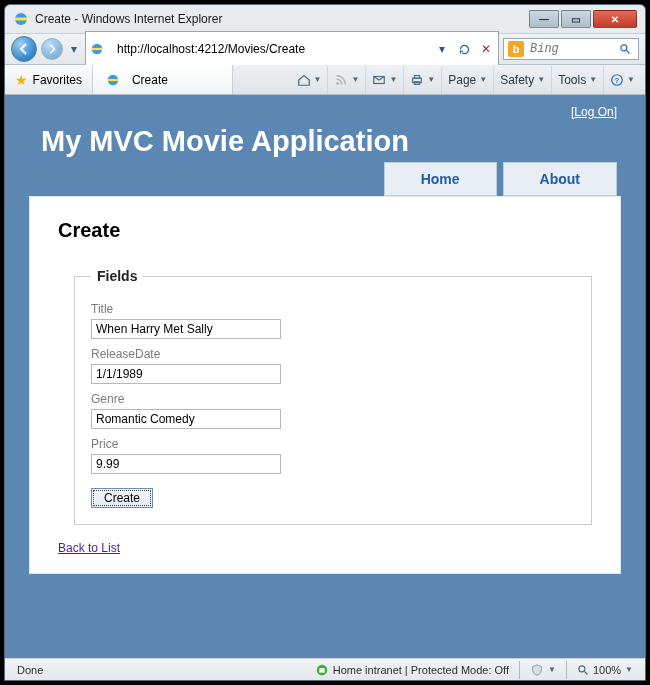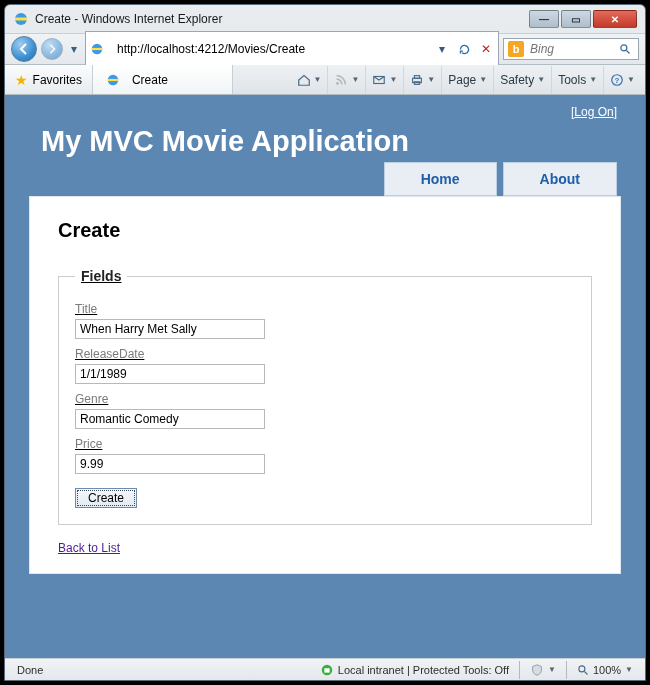--- a/index.html
+++ b/index.html
@@ -108,21 +108,21 @@
     padding: 0 4px; gap:4px;
   }
   .bing-badge {
     width:16px;height:16px;
     background:#f5a623;border-radius:2px;
     color:#fff;font-weight:bold;font-size:11px;
     display:inline-flex;align-items:center;justify-content:center;
   }
   .searchbox input {
     flex:1;border:0;outline:0;font-style:italic;color:#8a8a8a;font-size:12px;
-    font-family: Liberation Sans, sans-serif;
+    font-family: Liberation Mono, monospace;
     width: 50px;
   }
   
   .tabbar {
     height: 30px;
     display:flex;
     align-items:stretch;
     background: linear-gradient(#eef1f4,#dfe4e8);
     border-bottom: 1px solid #b3bdc4;
   }
@@ -201,22 +201,21 @@
     border:1px solid #dfe6ee;
   }
   .mvc-h2 {
     font-size:20px; font-weight:bold;
     font-family: Arial, sans-serif;
     margin-bottom: 26px;
   }
   fieldset {
     border:1px solid #cccccc;
     padding: 10px 16px 16px;
-    margin:0 0 16px 0;
-    text-decoration:underline;
+    margin:0 0 16px 16px;
   }
   legend {
     font-weight:bold;
     font-size:14px;
     padding:0 6px;
     color:#222;
   }
   .fld-label { color:#7b7b7b; margin:8px 0 3px; }
   .fld-input {
     width:190px;
@@ -424,21 +423,21 @@
   </div>
 
   <div class="statusbar">
     <div class="status-seg">Done</div>
     <div class="status-right">
       <div class="status-seg">
         <svg class="zone-icon" viewBox="0 0 16 16">
             <circle cx="8" cy="8" r="6" fill="#3cae3c"></circle>
             <rect x="5" y="6" width="6" height="5" fill="#fff"></rect>
           </svg>
-        <span>Local intranet | Protected Tools: Off</span>
+        <span>Home intranet | Protected Mode: Off</span>
       </div>
       <div class="sep-vert"></div>
       <div class="status-seg">
         <svg width="14" height="14" viewBox="0 0 16 16">
             <path d="M8 2l5 2v4c0 3-2 5-5 6-3-1-5-3-5-6V4z" fill="#d6dde4" stroke="#8a98a5" stroke-width="1"></path>
           </svg>
         <span class="dd-small">▼</span>
       </div>
       <div class="sep-vert"></div>
       <div class="status-seg">

